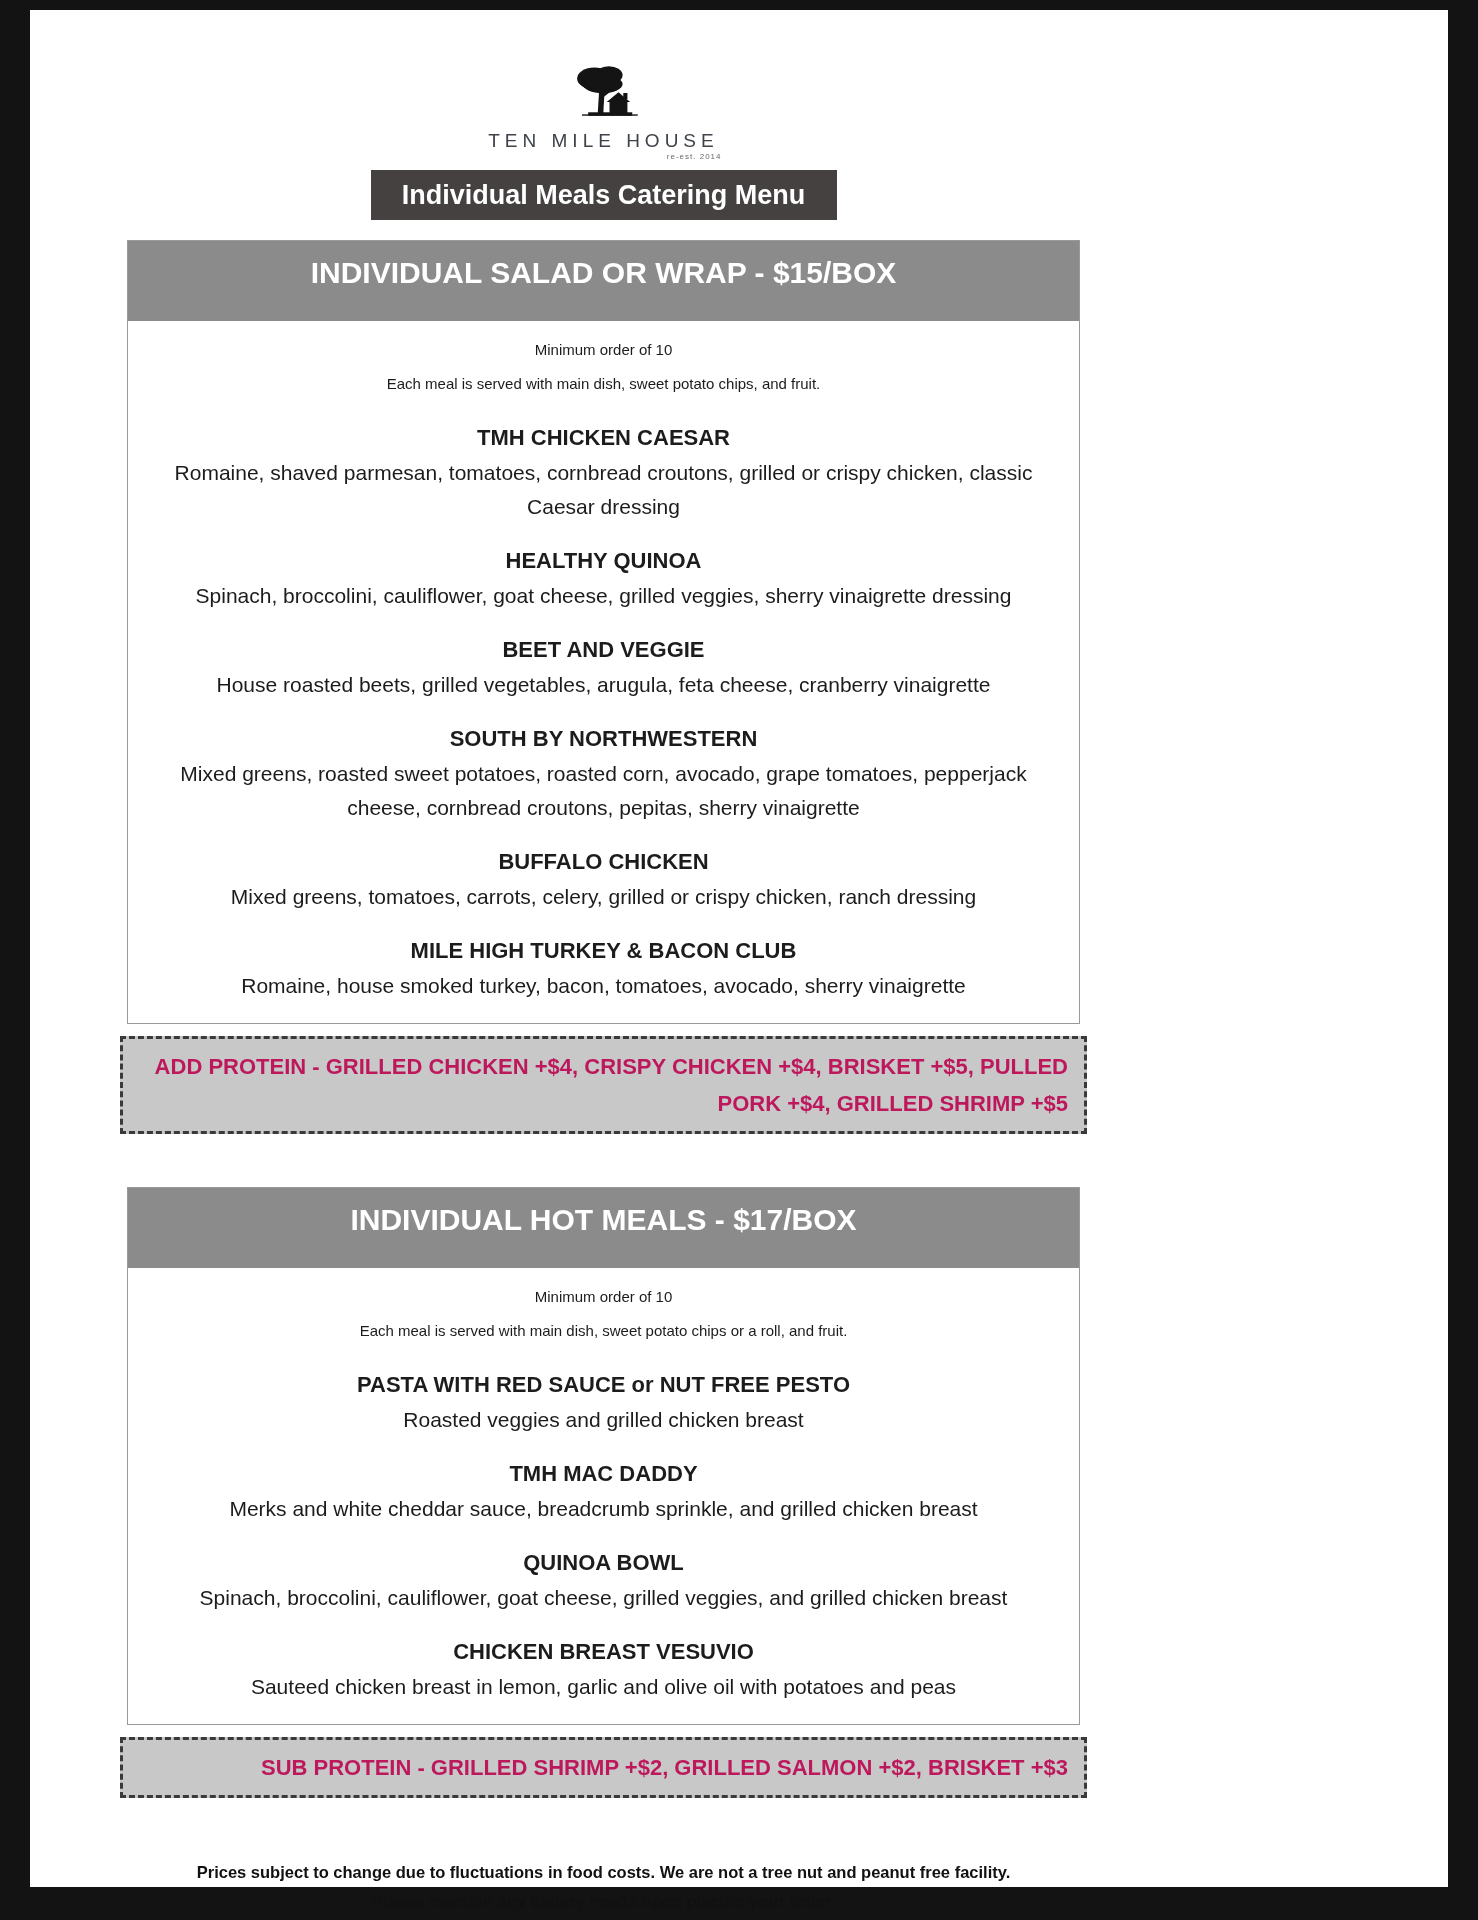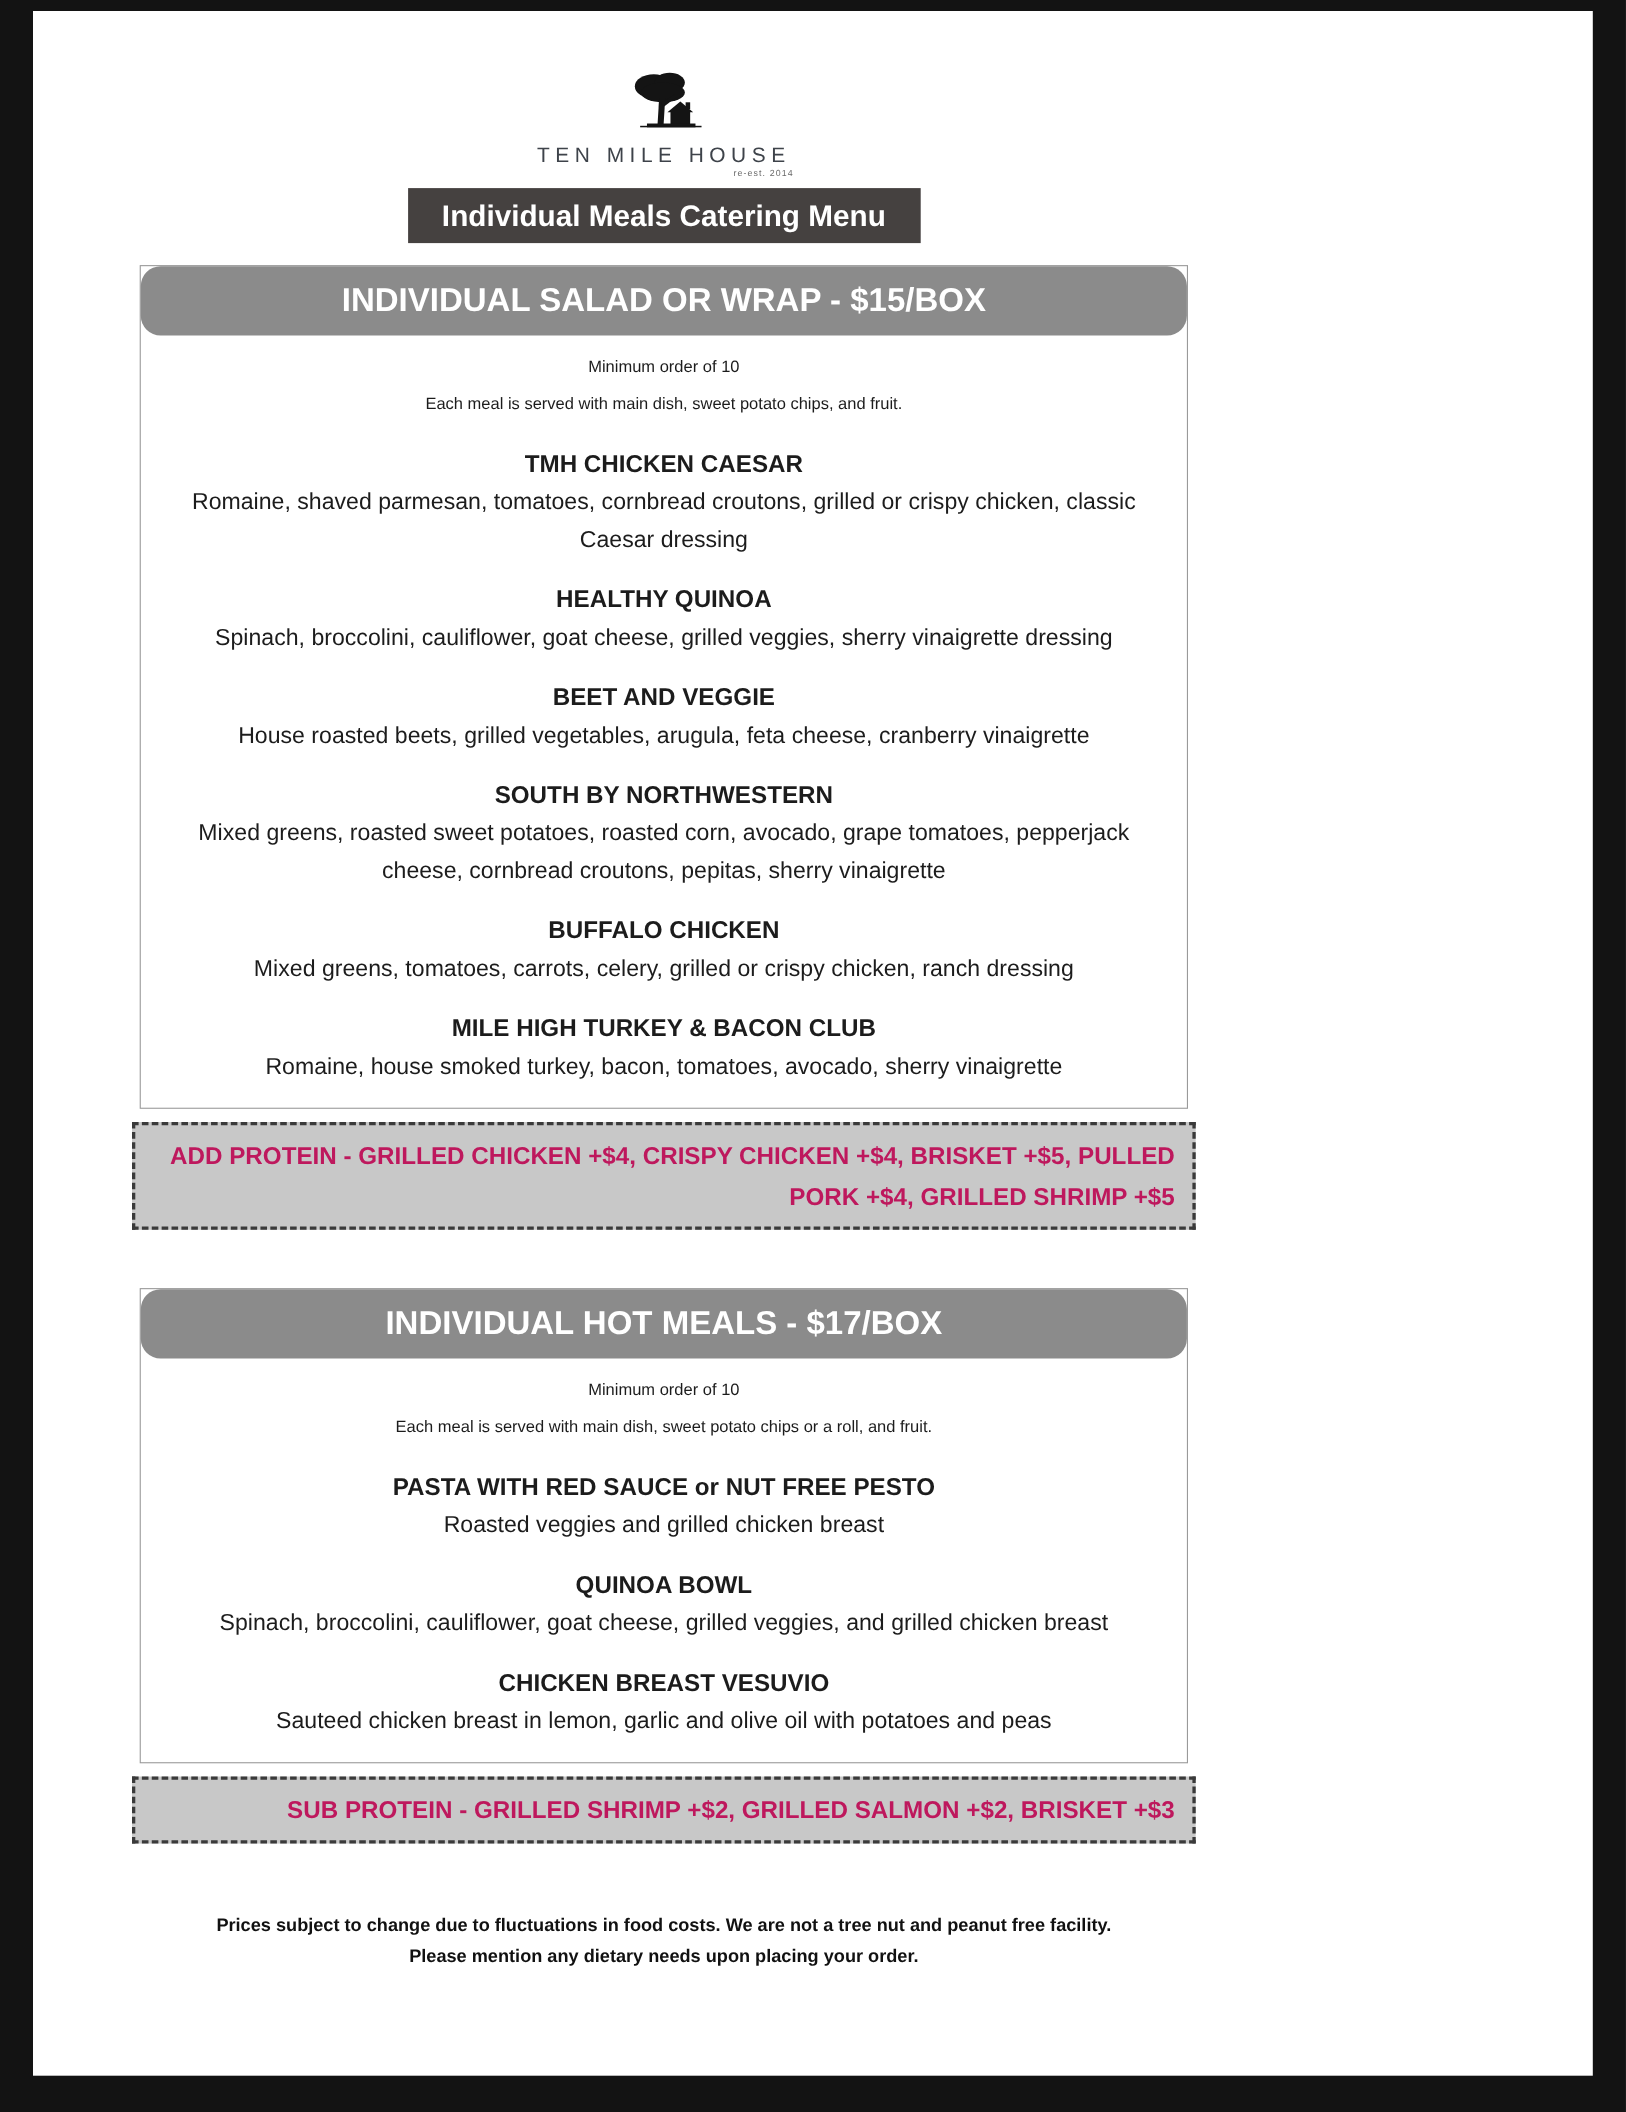--- a/index.html
+++ b/index.html
@@ -56,22 +56,21 @@
     border: 1px solid #9a9a9a;
     background: #ffffff;
   }
   .section-header {
     background: #8b8b8b;
     color: #ffffff;
     font-weight: bold;
     font-size: 30px;
     text-align: center;
     line-height: 63px;
-    height: 63px;
-    border-radius: 18px;
+    height: 80px;
   }
   .section-body {
     padding: 12px 28px 20px;
     text-align: center;
   }
   .intro-line { font-size: 15px; line-height: 34px; }
   .menu-item { margin-top: 19px; }
   .item-name { font-weight: bold; font-size: 22px; line-height: 36px; }
   .item-desc { font-size: 21px; line-height: 34px; }
   
@@ -163,20 +162,24 @@
       <div class="section-header">INDIVIDUAL HOT MEALS  - $17/BOX</div>
       <div class="section-body">
         <div class="intro-line">Minimum order of 10</div>
         <div class="intro-line">Each meal is served with main dish, sweet potato chips or a roll, and fruit.</div>
 
         <div class="menu-item">
           <div class="item-name">PASTA WITH RED SAUCE or NUT FREE PESTO</div>
           <div class="item-desc">Roasted veggies and grilled chicken breast</div>
         </div>
         <div class="menu-item">
+          <div class="item-name">TMH MAC DADDY</div>
+          <div class="item-desc">Merks and white cheddar sauce, breadcrumb sprinkle, and grilled chicken breast</div>
+        </div>
+        <div class="menu-item">
           <div class="item-name">QUINOA BOWL</div>
           <div class="item-desc">Spinach, broccolini, cauliflower, goat cheese, grilled veggies, and grilled chicken breast</div>
         </div>
         <div class="menu-item">
           <div class="item-name">CHICKEN BREAST VESUVIO</div>
           <div class="item-desc">Sauteed chicken breast in lemon, garlic and olive oil with potatoes and peas</div>
         </div>
       </div>
     </div>
 

